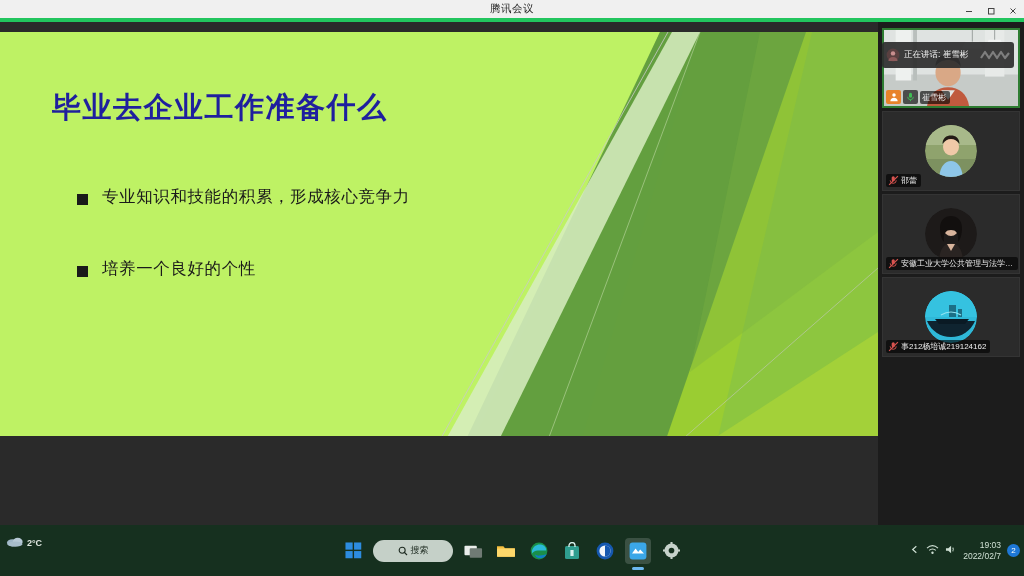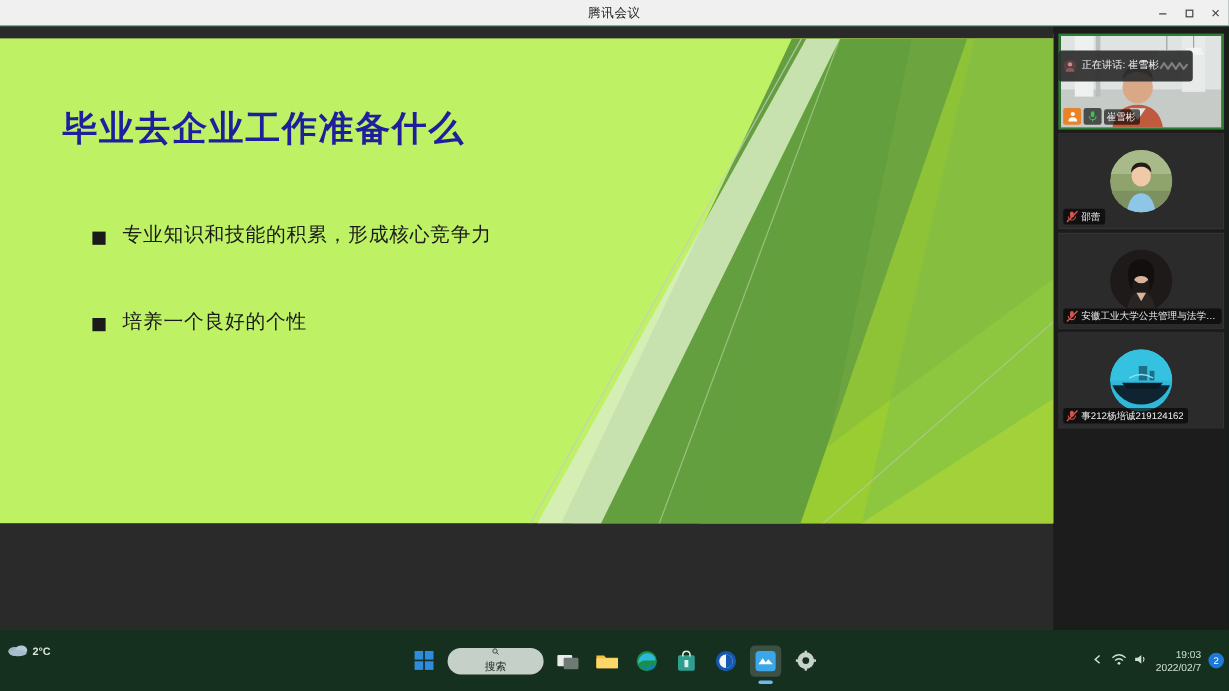--- a/index.html
+++ b/index.html
@@ -7,21 +7,21 @@
     width: 1024px; height: 576px;
     overflow: hidden;
     background: #0b2014;
     font-family: "Liberation Sans", "DejaVu Sans", sans-serif;
   }
 
   
   .titlebar {
     position: absolute; left: 0; top: 0; width: 1024px; height: 22px;
     background: #f0f0f0;
-    border-bottom: 1px solid #22c55e;
+    border-bottom: 4px solid #22c55e;
     display: flex; align-items: center; justify-content: center;
   }
   .titlebar-title {
     font-size: 10.5px; color: #1c1c1c; letter-spacing: .5px;
   }
   .winctrls {
     position: absolute; right: 0; top: 0; height: 22px;
     display: flex; align-items: center;
   }
   .winbtn {
@@ -49,21 +49,21 @@
     font-size: 29px; font-weight: bold;
     color: #1f1f9e; letter-spacing: 1.5px;
     white-space: nowrap;
   }
 
   .bullets {
     position: absolute; left: 55px; top: 155px;
     width: 560px;
   }
   .bullet {
-    display: flex; align-items: flex-start;
+    display: flex; align-items: center;
     margin-bottom: 52px;
     padding-left: 22px;
   }
   .bullet-mark {
     width: 11px; height: 11px; background: #1a1a1a;
     margin-right: 14px; margin-top: 6px; flex: none;
   }
   .bullet-text {
     font-size: 16.5px; color: #1a1a1a; line-height: 1.2;
     letter-spacing: .6px; white-space: nowrap;
@@ -141,21 +141,21 @@
   }
   .namechip .muted-mic { flex: none; margin-right: 2px; }
   .namechip-text {
     font-size: 8px; color: #efefef; white-space: nowrap;
     overflow: hidden; text-overflow: ellipsis;
   }
 
   
   .speakbanner {
     position: absolute; left: 882px; top: 42px;
-    width: 112px; height: 26px;
+    width: 132px; height: 26px;
     background: rgba(46,46,46,.93);
     border-radius: 3px;
     display: flex; align-items: center;
     padding: 0 4px;
     z-index: 5;
   }
   .speakbanner-text {
     font-size: 8.5px; color: #f2f2f2; margin-left: 4px;
     white-space: nowrap;
   }
@@ -201,21 +201,21 @@
   .tb-icon.active { background: rgba(255,255,255,.16); }
   .tb-icon.active::after {
     content: ''; position: absolute; bottom: -6px; left: 50%;
     transform: translateX(-50%);
     width: 12px; height: 2.5px; border-radius: 2px; background: #6cb8f0;
   }
   .tb-search {
     display: flex; align-items: center; justify-content: center;
     width: 80px; height: 22px; border-radius: 11px;
     background: rgba(222,230,224,.88);
-    color: #1d2a20; font-size: 9px; gap: 3px; flex-direction: column;
+    color: #1d2a20; font-size: 9px; gap: 3px;
   }
   .tb-tray {
     position: absolute; right: 4px; top: 0; height: 51px;
     display: flex; align-items: center; gap: 6px;
     color: #cfe0d4; font-size: 8.5px;
   }
   .tray-clock { text-align: right; line-height: 1.25; }
   .tray-badge {
     width: 13px; height: 13px; border-radius: 50%;
     background: #1e78d7; color: #fff; font-size: 8px;

